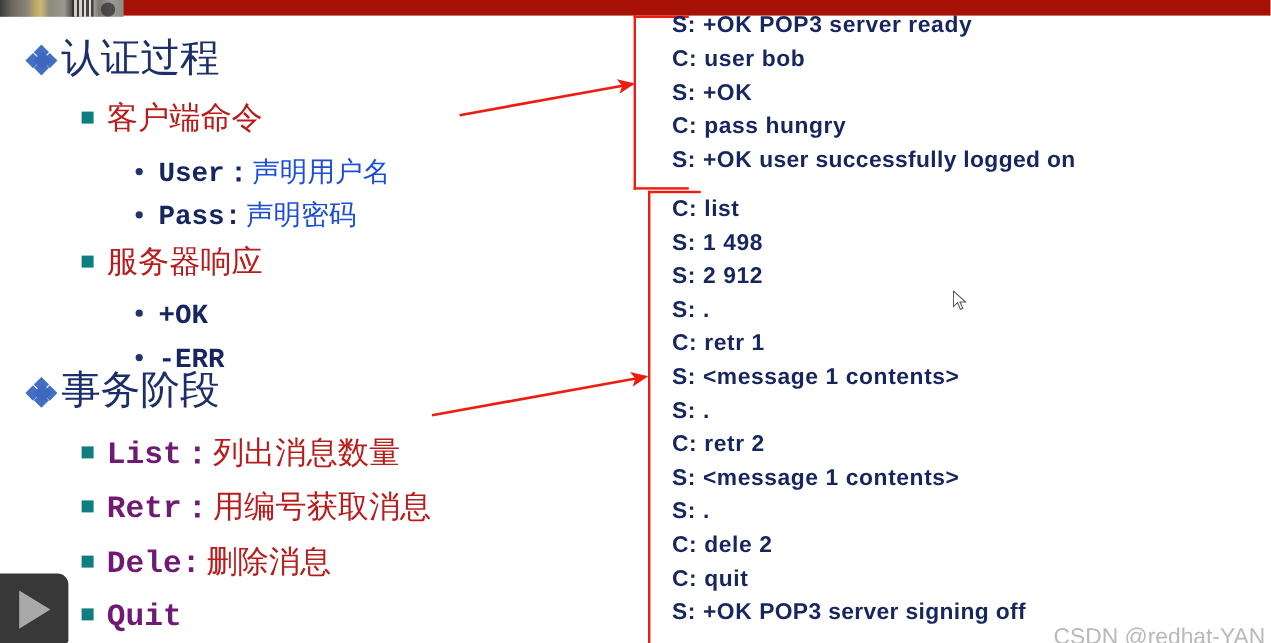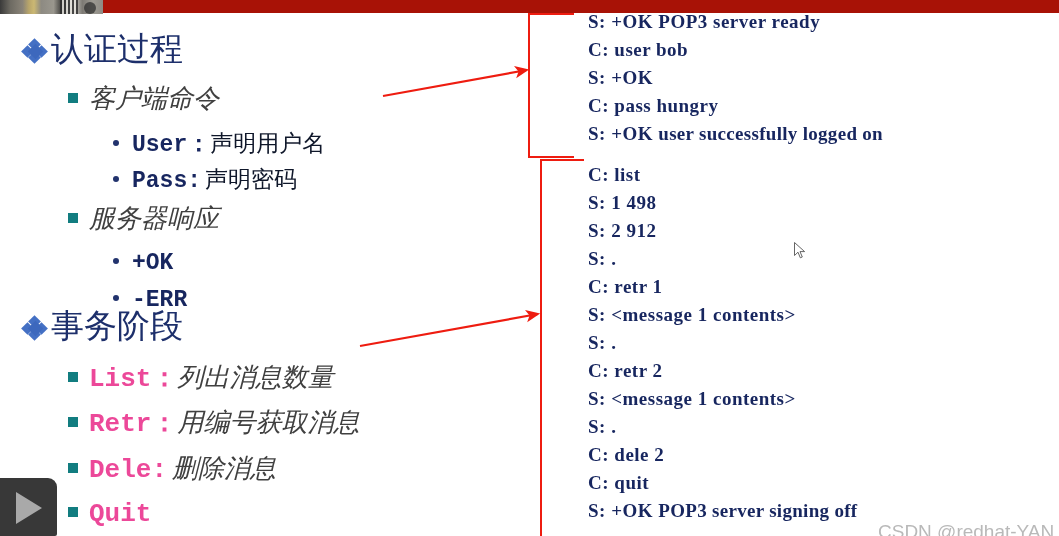--- a/index.html
+++ b/index.html
@@ -102,26 +102,25 @@
     display: inline-block;
     width: 10px; height: 10px;
     background: #127d80;
     vertical-align: 4px;
     margin-right: 11px;
   }
   .lvl2 .mono {
     font-family: "Liberation Mono", monospace;
     font-weight: bold;
     font-size: 26px;
-    color: #ec4899;
+    color: #701a75;
   }
   .lvl2 .cjk {
     font-family: "Liberation Serif", serif;
-    color: #404040;
-    font-style: italic;
+    color: #b91c1c;
   }
 
   
   .lvl3 {
     color: #1d2f6b;
     font-size: 22px;
   }
   .lvl3 .dot {
     display: inline-block;
     width: 6px; height: 6px;
@@ -132,40 +131,39 @@
   }
   .lvl3 .mono {
     font-family: "Liberation Mono", monospace;
     font-weight: bold;
     font-size: 23px;
     color: #17265f;
   }
   .lvl3 .cjk {
     font-family: "Liberation Serif", serif;
     font-size: 23px;
-    color: #0f172a;
+    color: #1d4ed8;
   }
 
   
   .transcript {
     position: absolute;
     left: 560px;
     top: 8px;
     width: 499px;
   }
   .tline {
-    font-family: Liberation Serif, serif;
+    font-family: Liberation Sans, sans-serif;
     font-weight: bold;
     font-size: 19px;
     color: #17265f;
     letter-spacing: .5px;
     white-space: pre;
     height: 28px;
     line-height: 28px;
-    margin-left: 28px;
   }
   .tline .small {
     font-size: 19px;
     letter-spacing: .3px;
   }
 
   
   .bracket {
     position: absolute;
     border: 2px solid #ee1c10;

